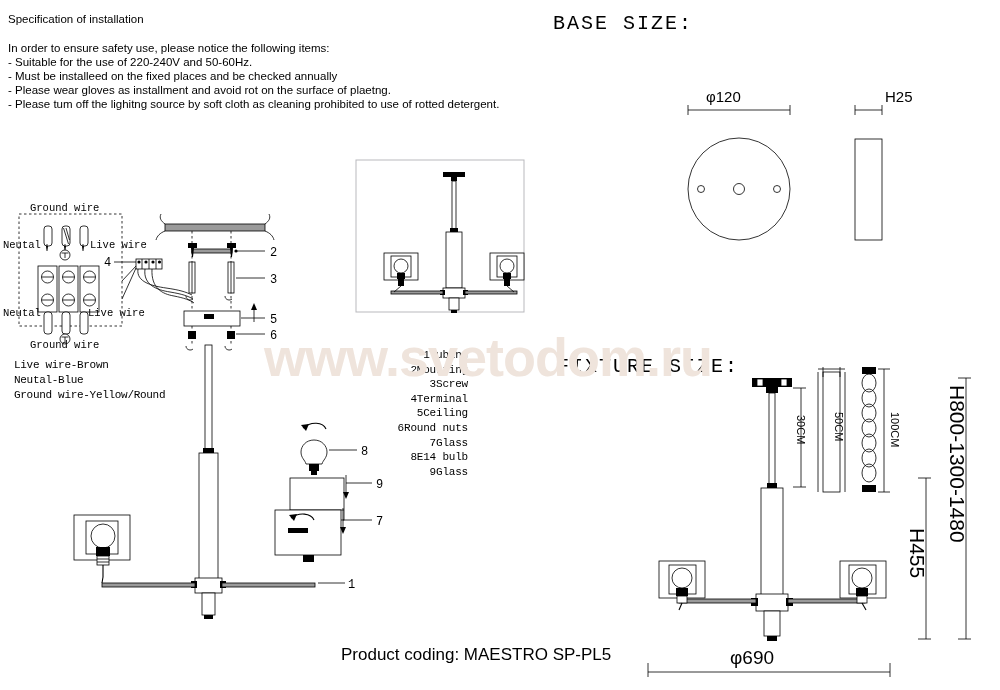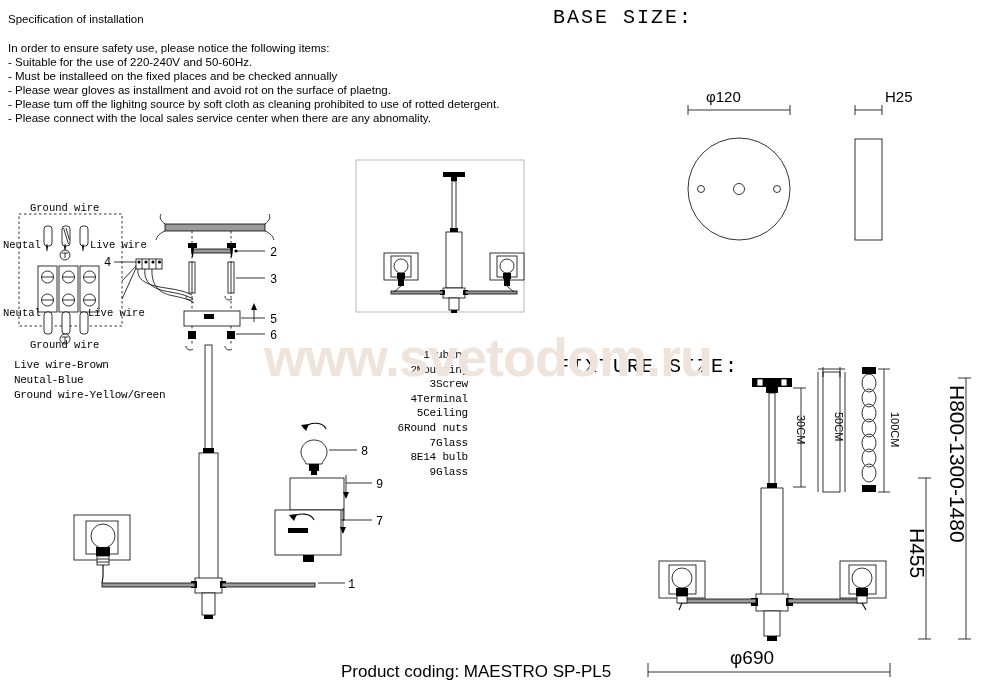--- a/index.html
+++ b/index.html
@@ -10,33 +10,33 @@
   
   #header{left:8px;top:6px;width:540px;}
   #hdr-row{display:flex;align-items:baseline;}
   #lang{font-size:19px;letter-spacing:.5px;}
   #ip{font-size:19px;margin-left:78px;letter-spacing:.5px;}
   #spec-title{font-size:11.5px;margin-top:7px;}
   #notice{font-size:11.5px;margin-top:17px;}
   .bullet{font-size:11.5px;margin-top:2px;white-space:nowrap;}
   
   .sect-head{font-family:"Liberation Mono",monospace;font-size:20px;letter-spacing:2px;}
-  #base-head{left:553px;top:6px;}
+  #base-head{left:553px;top:12px;}
   #fix-head{left:557px;top:355px;}
   .dim-label{font-family:Liberation Sans, sans-serif;font-size:15px;}
   .dim-small{font-size:11px;font-family:"Liberation Sans",sans-serif;}
   
   #wire-legend{left:14px;top:358px;font-family:"Liberation Mono",monospace;
                font-size:11px;line-height:15px;letter-spacing:-.3px;}
   
   #parts{left:392px;top:348px;font-family:"Liberation Mono",monospace;
          font-size:11px;line-height:14.6px;letter-spacing:-.2px;text-align:right;}
   #parts div span.num{display:inline-block;width:12px;}
   
-  #prodcode{left:341px;top:662px;font-size:17px;}
+  #prodcode{left:341px;top:645px;font-size:17px;}
   
   #wm{left:264px;top:326px;font-size:54px;font-weight:bold;color:#efe4dc;
       letter-spacing:-1px;z-index:5;pointer-events:none;
       font-family:"Liberation Sans",sans-serif;}
   
   svg{position:absolute;left:0;top:0;overflow:visible;}
   .ln{stroke:#000;fill:none;}
   .fillw{fill:#fff;stroke:#000;}
   .blk{fill:#000;stroke:none;}
   .gry{fill:#9a9a9a;stroke:none;}
@@ -51,30 +51,29 @@
 
 <div class="abs" id="wm">www.svetodom.ru</div>
 
 <div class="abs" id="header">
   <div id="spec-title">Specification of installation</div>
   <div id="notice">In order to ensure safety use, please notice the following items:</div>
   <div class="bullet">- Suitable for the use of 220-240V and 50-60Hz.</div>
   <div class="bullet">- Must be installeed on the fixed places and be checked annually</div>
   <div class="bullet">- Please wear gloves as installment and avoid rot on the surface of plaetng.</div>
   <div class="bullet">- Please tum off the lighitng source by soft cloth as cleaning prohibited to use of rotted detergent.</div>
-  <div class="bullet">- Please connect with the local sales service center when there are any abnomality.</div>
 </div>
 
 <div class="abs sect-head" id="base-head">BASE SIZE:</div>
 <div class="abs sect-head" id="fix-head">FIXTURE SIZE:</div>
 
 <div class="abs" id="wire-legend">
   <div>Live wire-Brown</div>
   <div>Neutal-Blue</div>
-  <div>Ground wire-Yellow/Green</div>
+  <div>Ground wire-Yellow/Round</div>
 </div>
 
 <div class="abs" id="parts">
   <div><span class="num">1</span><span>Tubing</span></div>
   <div><span class="num">2</span><span>Mounting</span></div>
   <div><span class="num">3</span><span>Screw</span></div>
   <div><span class="num">4</span><span>Terminal</span></div>
   <div><span class="num">5</span><span>Ceiling</span></div>
   <div><span class="num">6</span><span>Round nuts</span></div>
   <div><span class="num">7</span><span>Glass</span></div>

